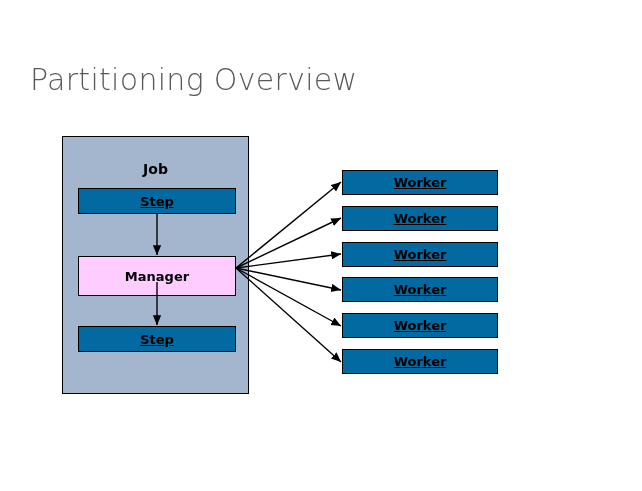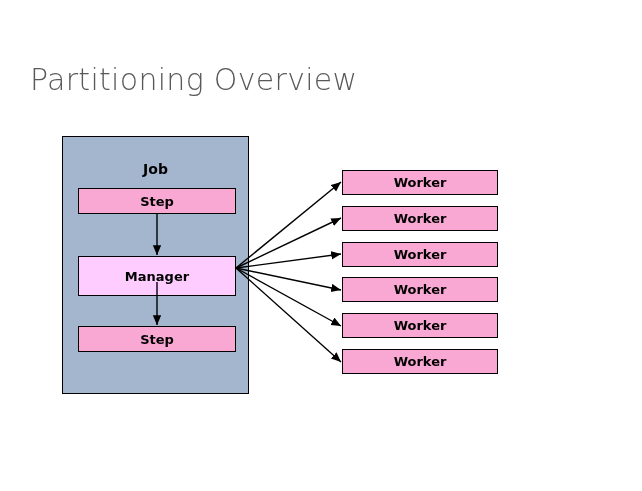--- a/index.html
+++ b/index.html
@@ -71,21 +71,21 @@
     border: 1px solid #000000;
     font-family: "DejaVu Sans", sans-serif;
     font-size: 13px;
     font-weight: bold;
     color: #000000;
     display: flex;
     align-items: center;
     justify-content: center;
     line-height: 1;
   }
-  .node-cyan  { background: #f9a8d4; }
+  .node-cyan  { background: #0369a1; text-decoration: underline; }
   .node-pink  { background: #ffccff; }
 
   #step-top {
     left: 78px;
     top: 188px;
     width: 158px;
     height: 26px;
   }
   #manager-box {
     left: 78px;

